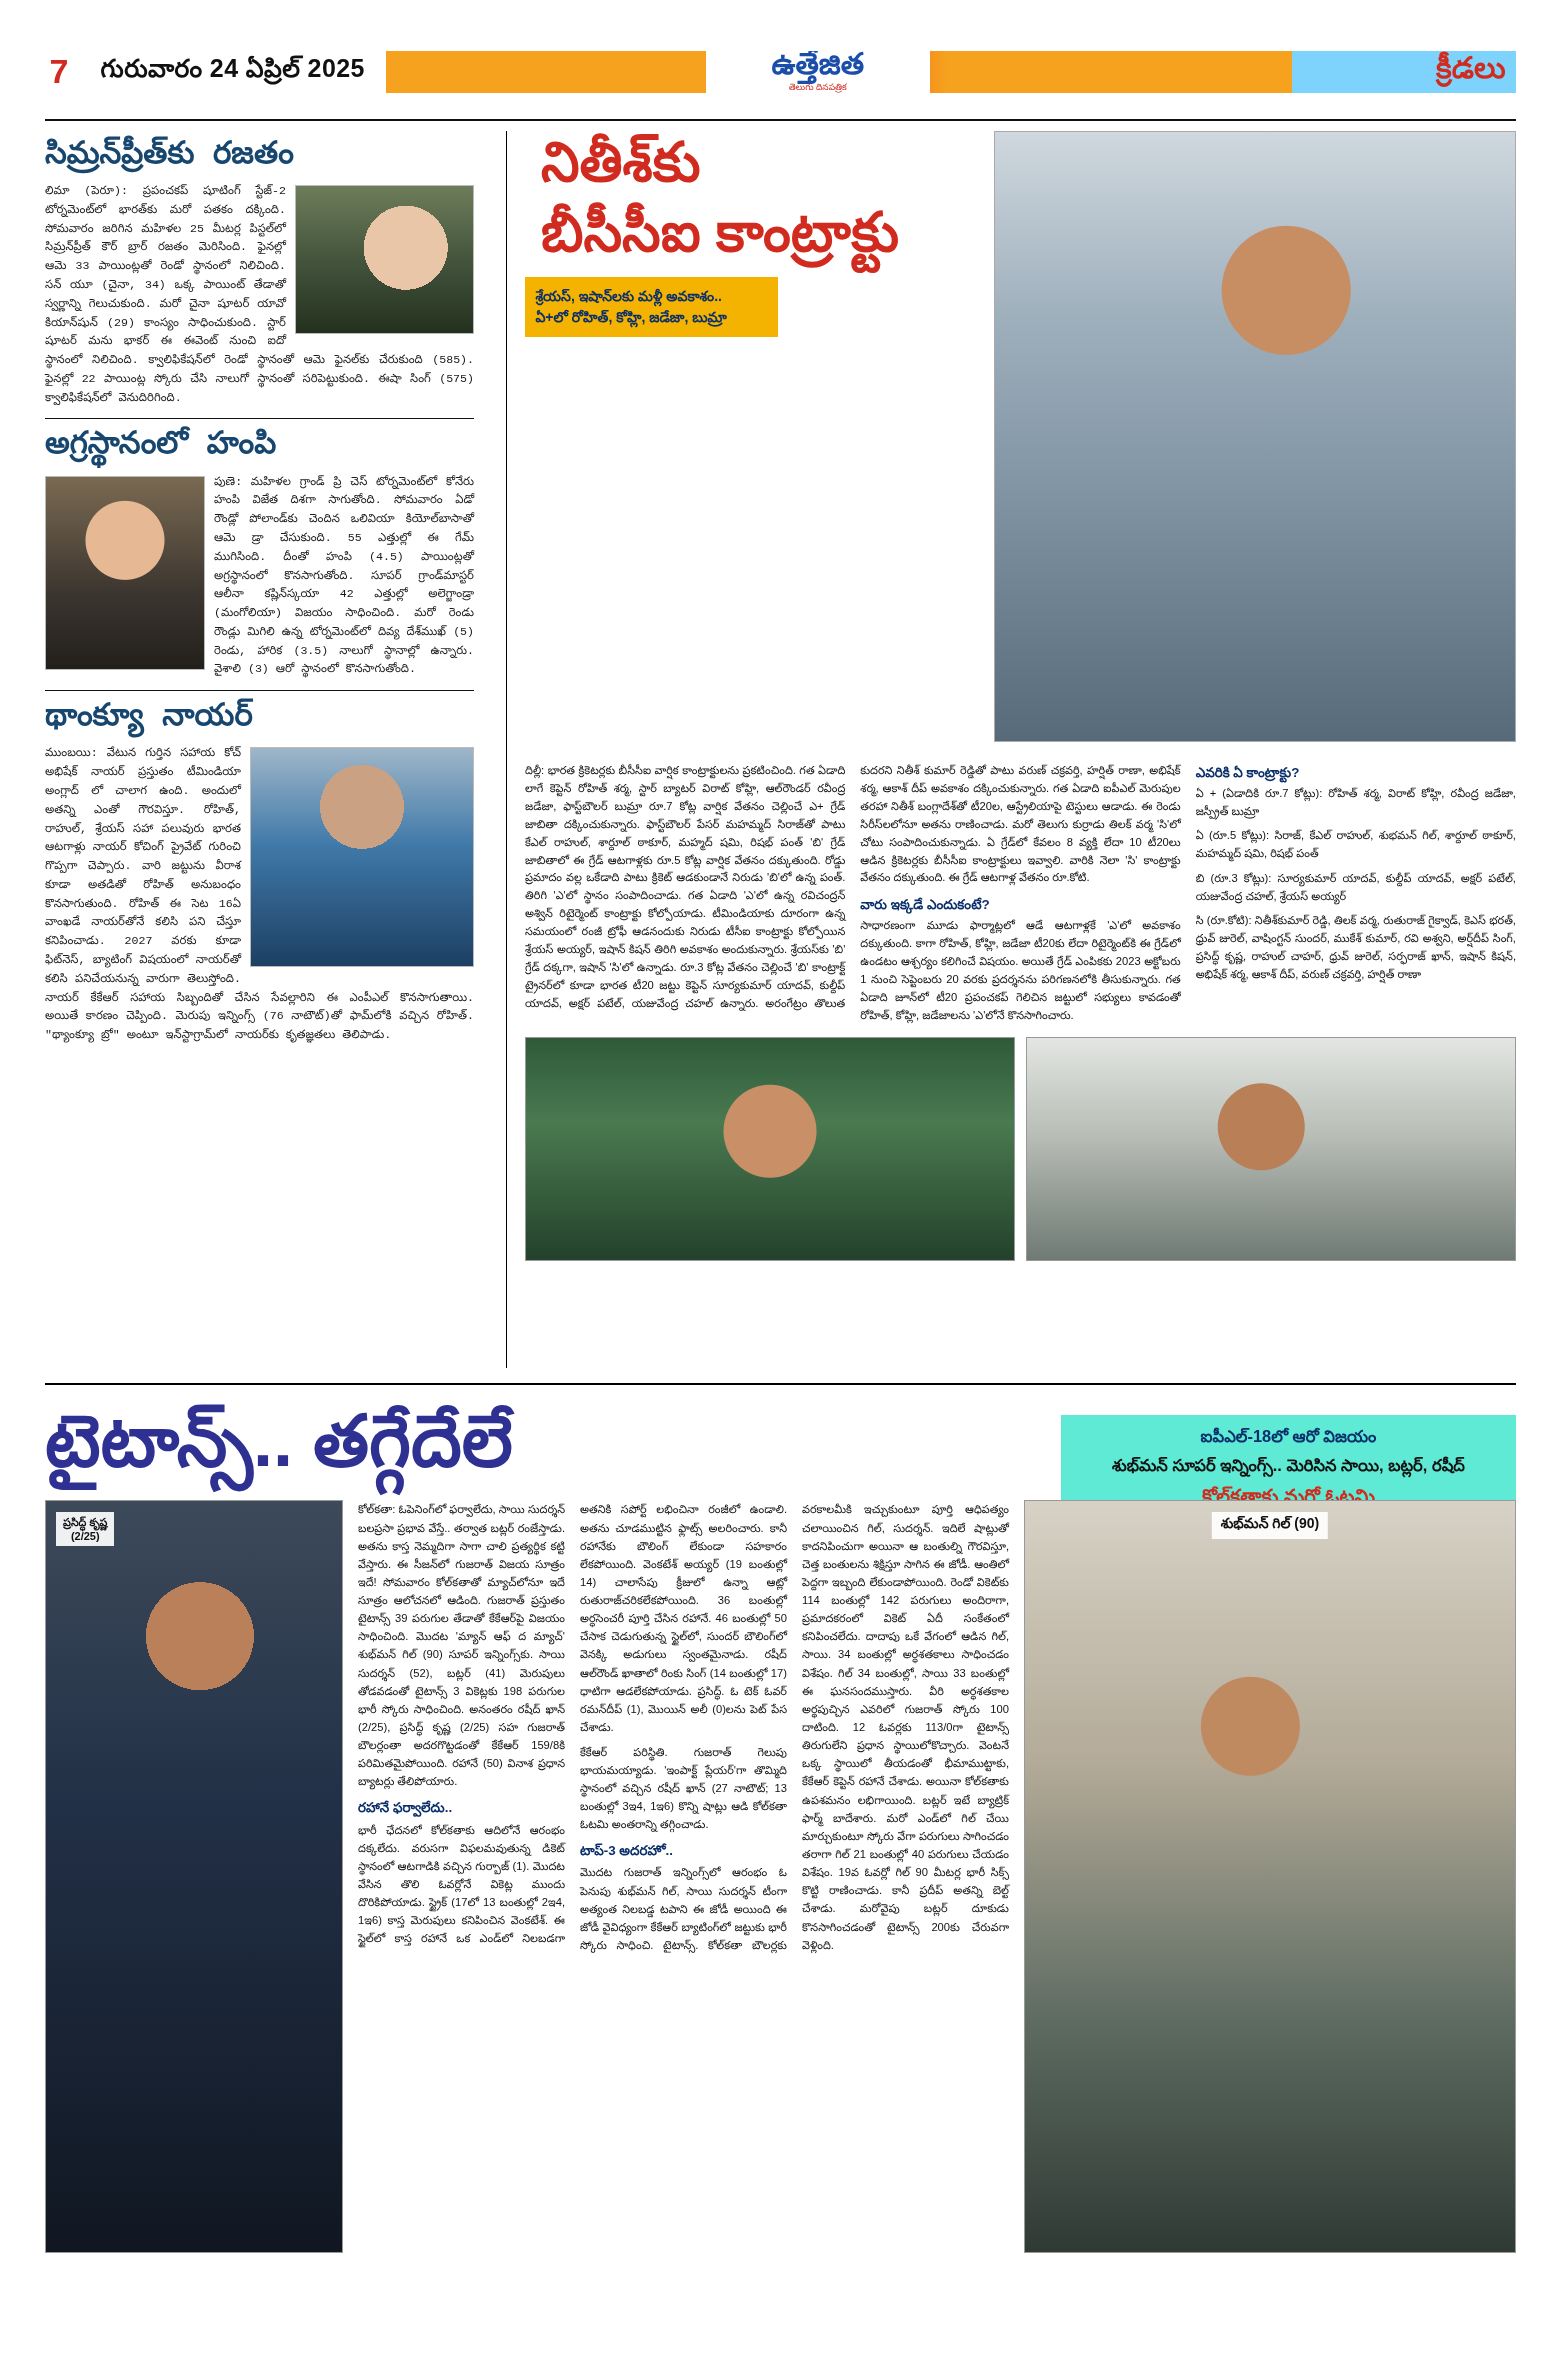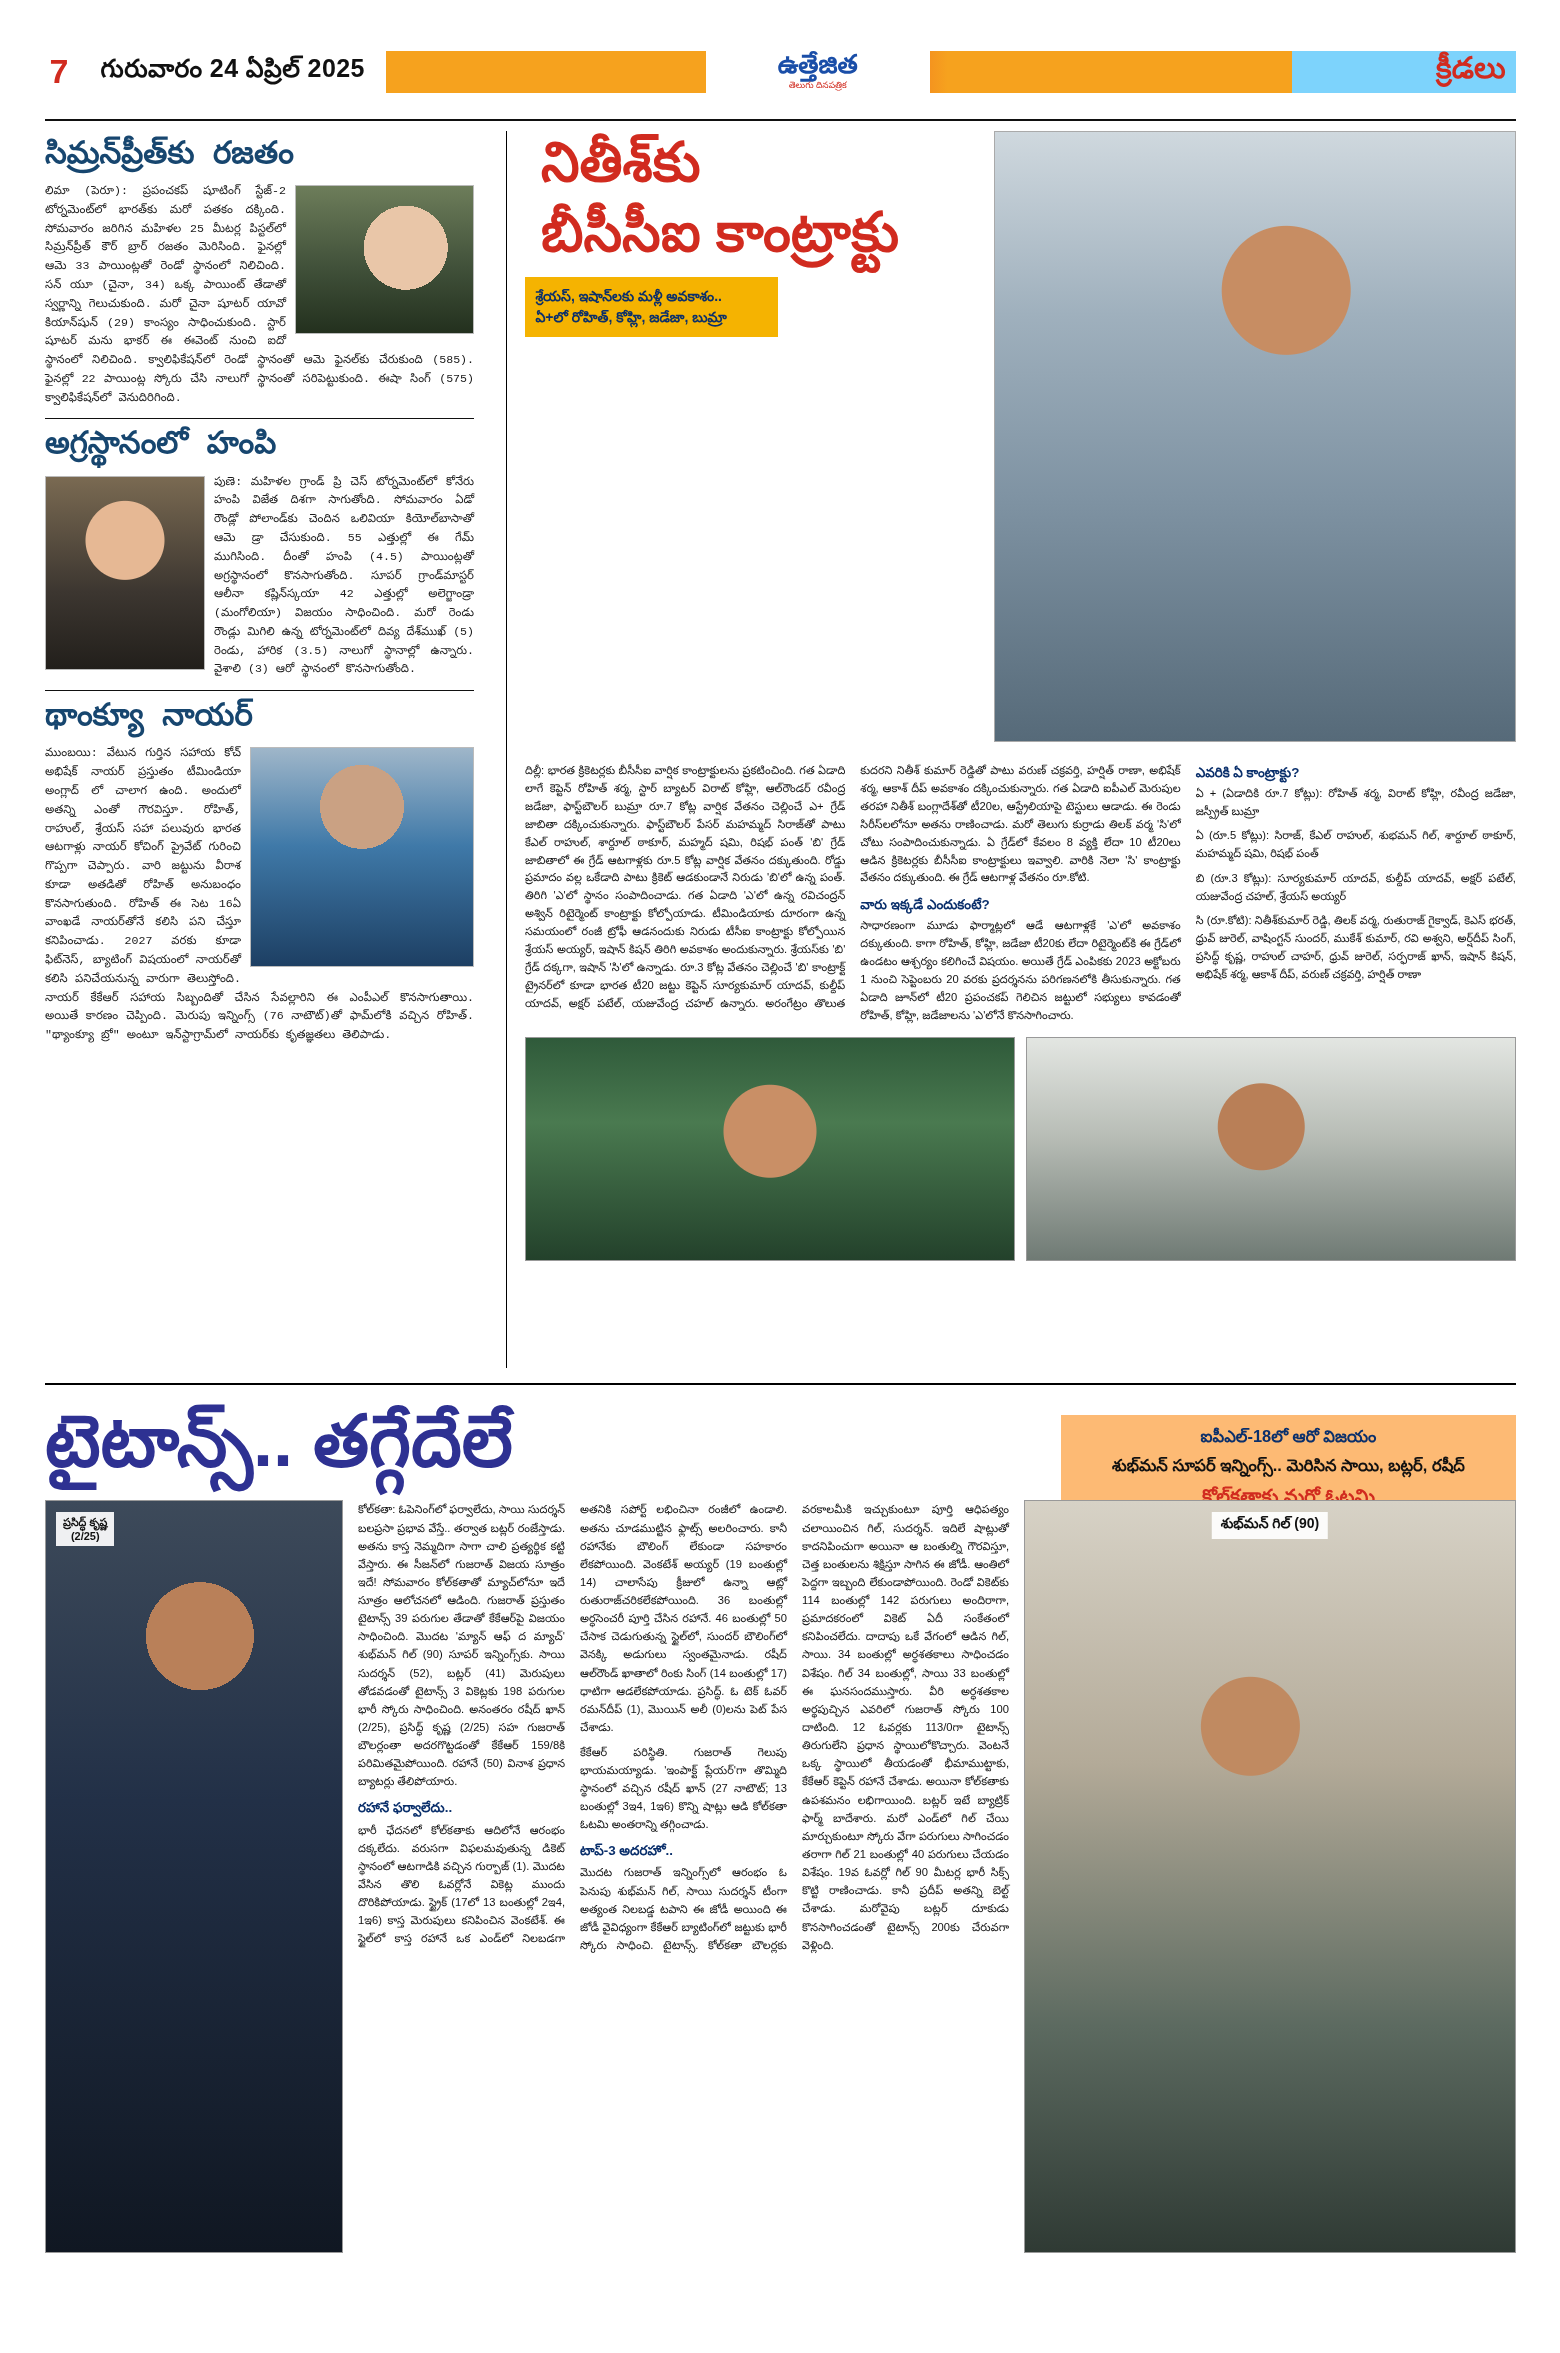--- a/index.html
+++ b/index.html
@@ -62,21 +62,21 @@
     top: -19.4px;
     width: 224px;
     height: 80px;
     background: #fff;
     display: flex;
     flex-direction: column;
     align-items: center;
     justify-content: center;
   }
   .logo-main {
-    font-size: 26px;
+    font-size: 30px;
     font-weight: bold;
     color: #1a4ea8;
     line-height: 1;
   }
   .logo-sub {
     font-size: 9px;
     color: #d12b1f;
     margin-top: 3px;
   }
   .mast-section {
@@ -231,21 +231,21 @@
     color: #2e3192;
     line-height: 1.1;
     margin: 16.4px 0 0 0;
     white-space: nowrap;
   }
   .bot-kicker {
     position: absolute;
     right: 0;
     top: 13.4px;
     width: 455px;
-    background: #fdba74;
+    background: #5eead4;
     padding: 12px 13.4px;
     text-align: center;
   }
   .bot-kicker .l1 { font-size: 16.4px; font-weight: bold; color: #0a2f6b; }
   .bot-kicker .l2 { font-size: 16.4px; font-weight: bold; color: #111; margin-top: 6px;}
   .bot-kicker .l3 { font-size: 19.4px; font-weight: bold; color: #d12b1f; margin-top: 6px;}
 
   .bot-grid {
     display: flex;
     gap: 15px;

